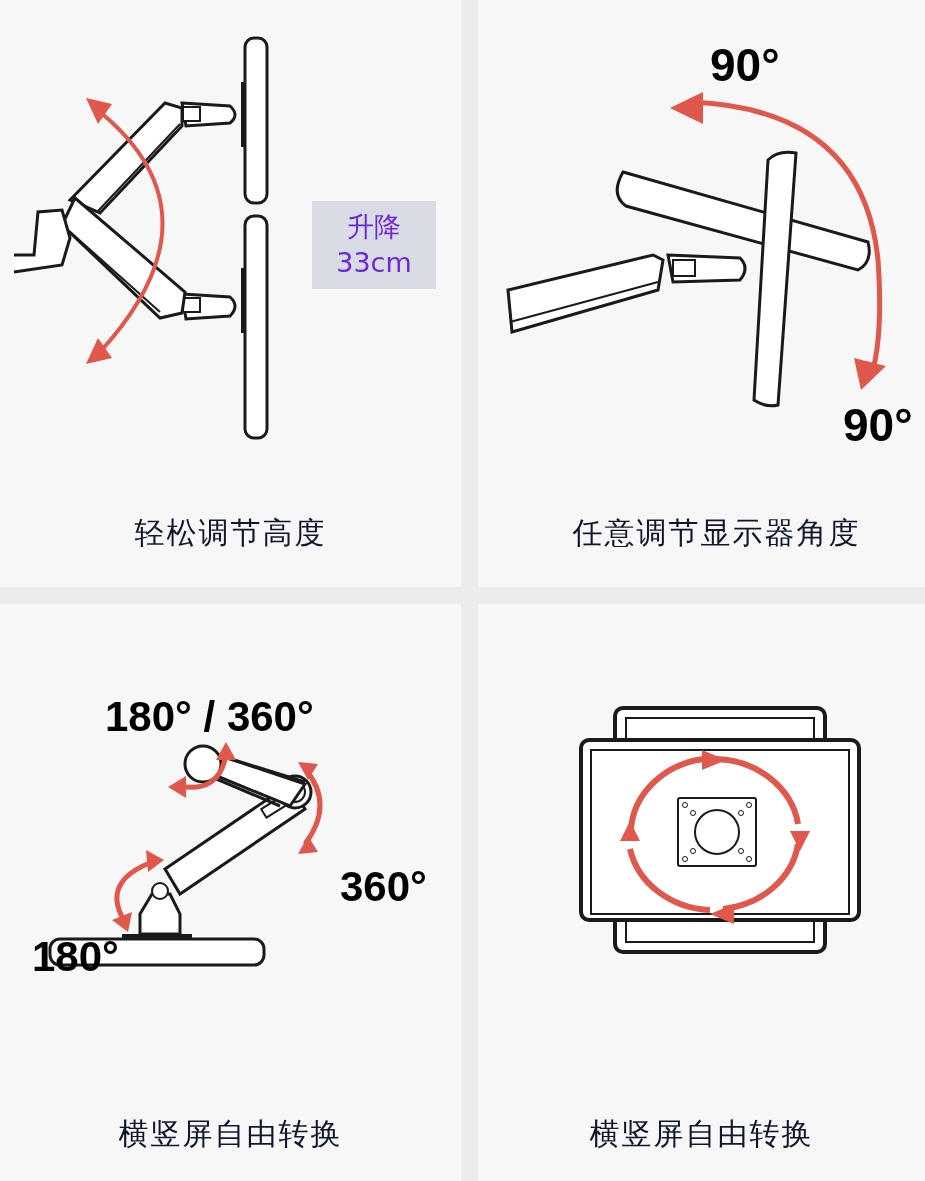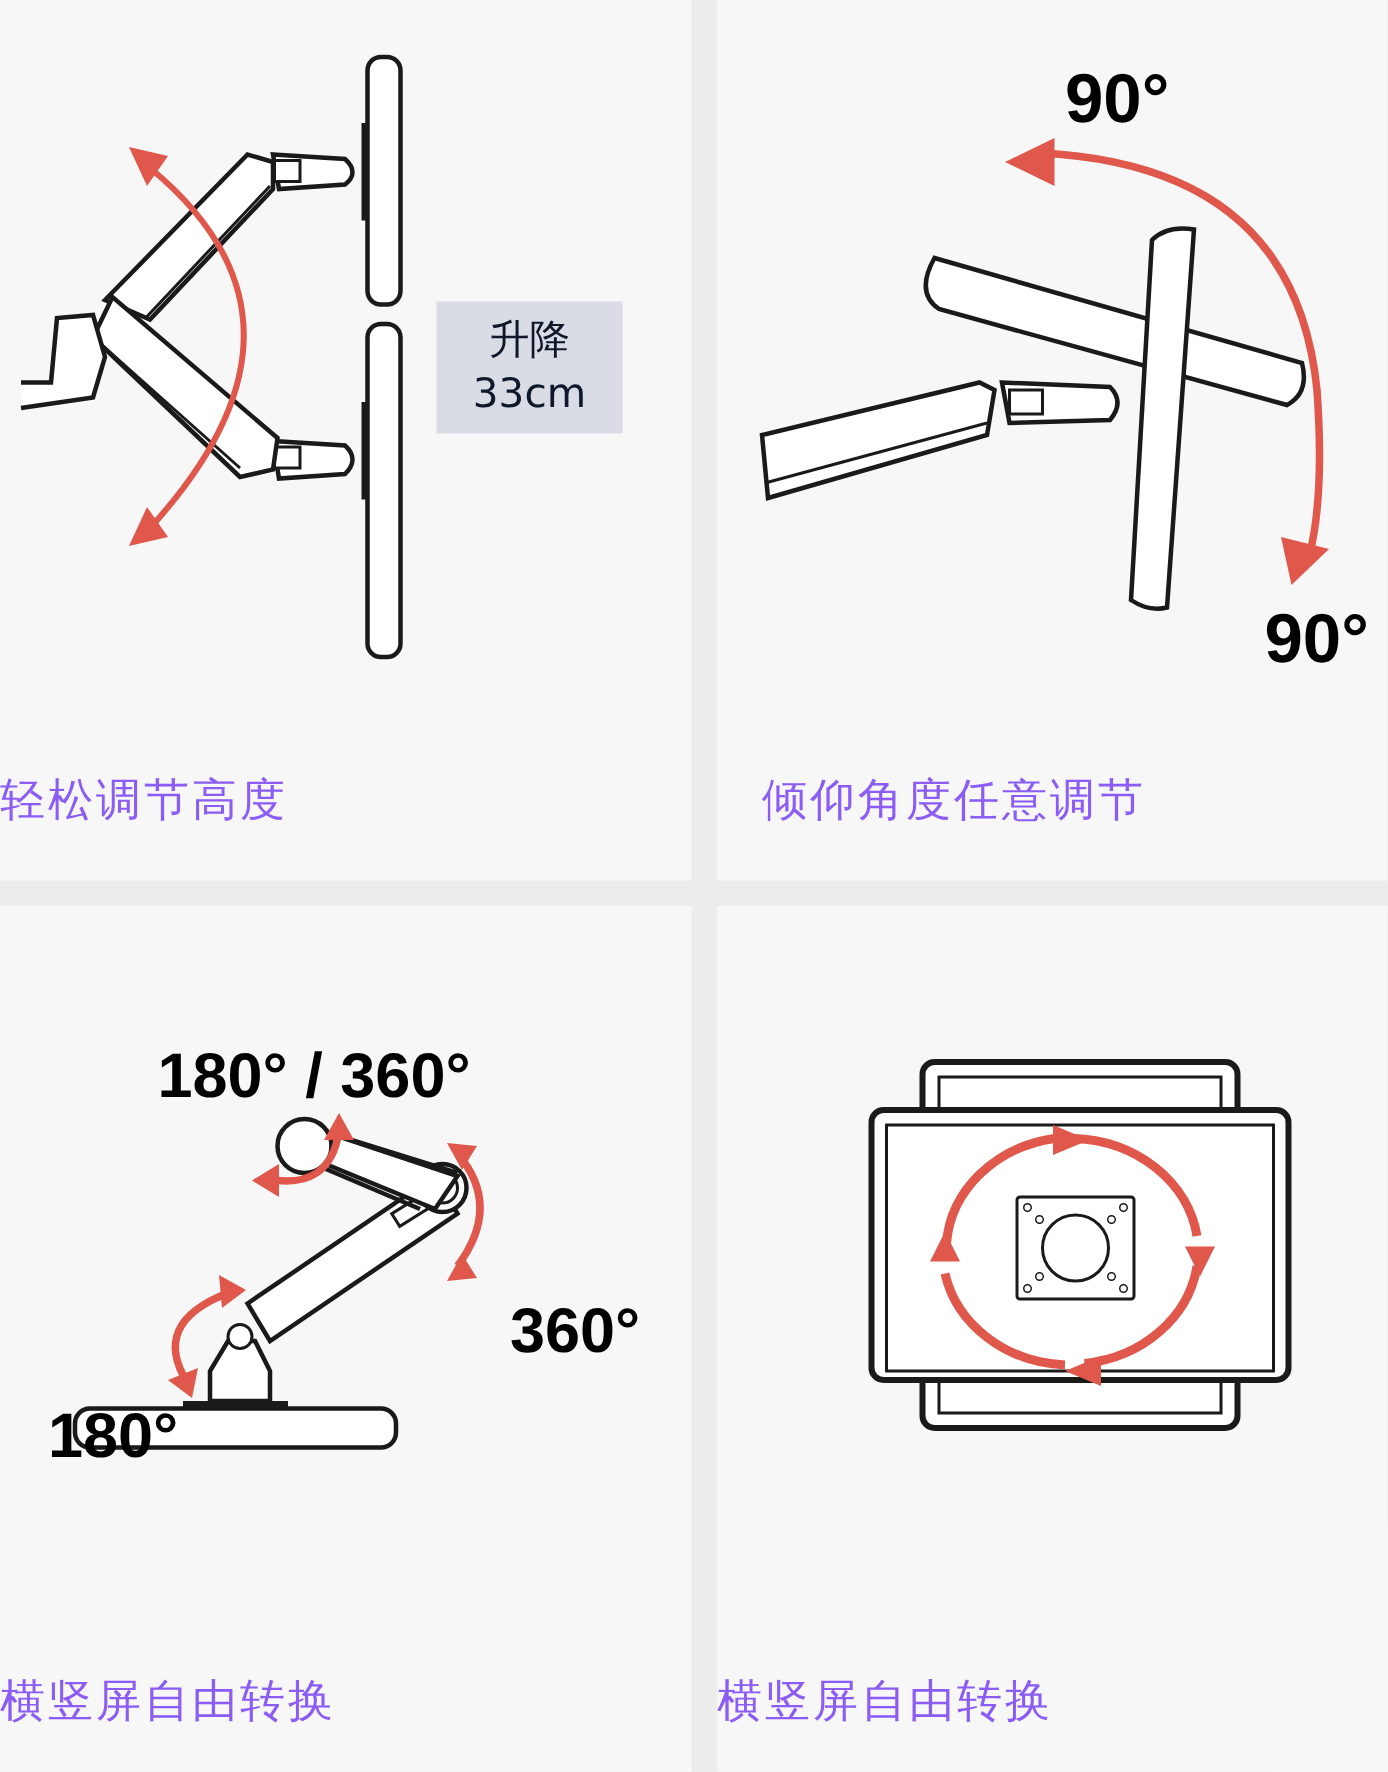--- a/index.html
+++ b/index.html
@@ -6,31 +6,31 @@
   body {
     width:925px; height:1181px; background:#ececec; position:relative; overflow:hidden;
     font-family:"DejaVu Sans","Liberation Sans",sans-serif;
   }
   .panel { position:absolute; background:#f7f7f7; overflow:hidden; }
   .p1 { left:0;   top:0;   width:461px; height:587px; }
   .p2 { left:478px; top:0; width:447px; height:587px; }
   .p3 { left:0;   top:604px; width:461px; height:577px; }
   .p4 { left:478px; top:604px; width:447px; height:577px; }
   .caption {
-    position:absolute; left:0; right:0; text-align:left;
-    font-size:30px; color:#8b5cf6; letter-spacing:2px;
+    position:absolute; left:0; right:0; text-align:center;
+    font-size:30px; color:#0f172a; letter-spacing:2px;
     font-family:"DejaVu Sans",sans-serif;
   }
   .p1 .caption { top:513px; left:0; width:461px; }
   .p2 .caption { top:513px; left:0; width:447px; padding-left:30px; box-sizing:border-box; }
   .p3 .caption { top:510px; width:461px; }
   .p4 .caption { top:510px; width:447px; }
   .badge {
-    position:absolute; left:291px; top:201px; width:124px; height:88px;
-    background:#d9dce5; color:#0f172a; text-align:center;
+    position:absolute; left:312px; top:201px; width:124px; height:88px;
+    background:#d9dce5; color:#6d28d9; text-align:center;
     font-size:27px; line-height:36px; padding-top:8px; box-sizing:border-box;
   }
   .deg {
     position:absolute; font-family:"Liberation Sans",sans-serif; font-weight:bold;
     color:#000000; font-size:46px; line-height:1;
   }
   svg { position:absolute; left:0; top:0; }
 </style>
 </head>
 <body>
@@ -81,21 +81,21 @@
     <rect x="195" y="260" width="22" height="16" fill="#fff" stroke="#1a1a1a" stroke-width="2"></rect>
 
     <path d="M290 160 Q300 150 318 153 L300 405 Q288 408 276 400 Z" fill="#fff" stroke="#1a1a1a" stroke-width="3"></path>
 
     <path d="M215 102 Q385 110 400 260 Q405 330 395 370" fill="none" stroke="#e0574c" stroke-width="5"></path>
     <polygon points="192,108 225,92 225,124" fill="#e0574c"></polygon>
     <polygon points="383,390 376,358 408,366" fill="#e0574c"></polygon>
   </svg>
   <div class="deg" style="left:232px;top:42px;">90°</div>
   <div class="deg" style="left:365px;top:402px;">90°</div>
-  <div class="caption">倾仰角度任意调节</div>
+  <div class="caption">任意调节显示器角度</div>
 </div>
 
 <div class="panel p3">
   <svg width="461" height="577">
 
     <rect x="50" y="335" width="214" height="26" rx="10" fill="#fff" stroke="#1a1a1a" stroke-width="3"></rect>
     <rect x="122" y="330" width="70" height="6" fill="#1a1a1a"></rect>
 
     <path d="M140 330 L140 310 L152 290 L170 290 L180 310 L180 330 Z" fill="#fff" stroke="#1a1a1a" stroke-width="3"></path>
     <circle cx="160" cy="287" r="8" fill="#fff" stroke="#1a1a1a" stroke-width="2"></circle>

